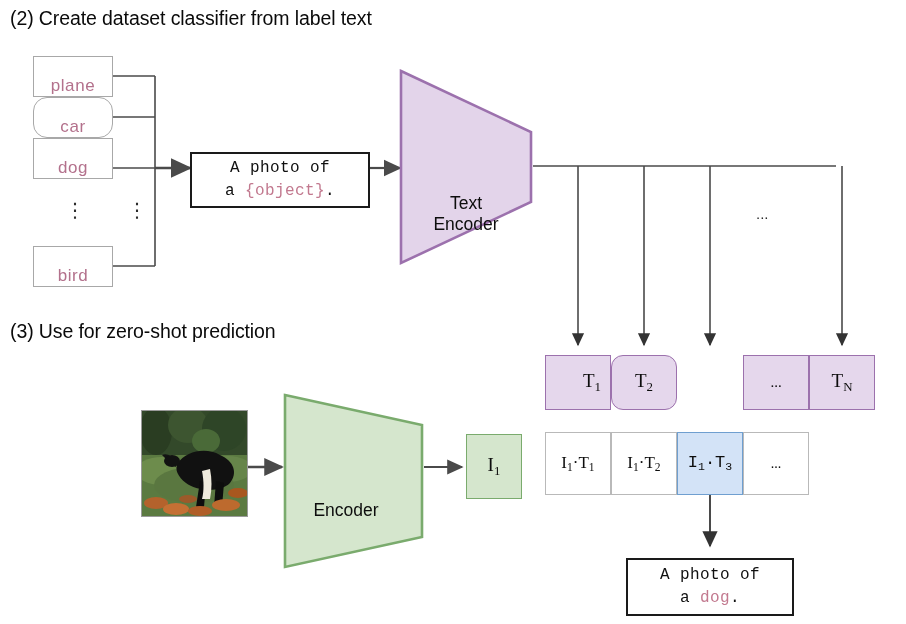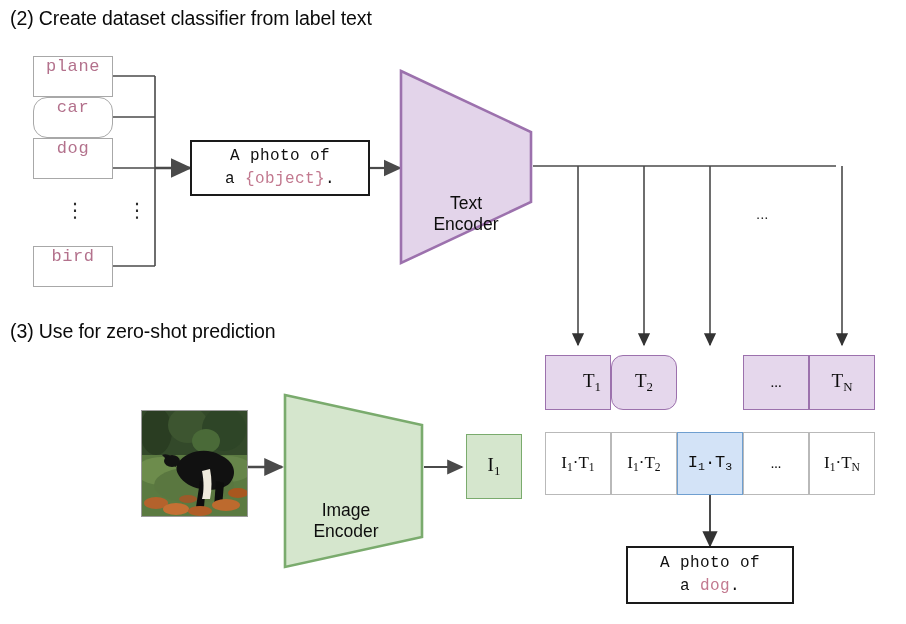--- a/index.html
+++ b/index.html
@@ -30,23 +30,23 @@
     letter-spacing: -0.1px;
     white-space: nowrap;
   }
 
   
   .label-box {
     box-sizing: border-box;
     border: 1.4px solid #a8a8a8;
     background: #ffffff;
     display: flex;
-    align-items: flex-start;
-    justify-content: center;
-    font-family: Liberation Mono, monospace;
+    align-items: flex-end;
+    justify-content: center;
+    font-family: Liberation Sans, sans-serif;
     font-size: 17px;
     color: #b3718c;
     letter-spacing: 0.6px;
   }
 
   .vdots {
     font-family: "Liberation Sans", sans-serif;
     font-size: 20px;
     color: #2b2b2b;
     line-height: 1;
@@ -60,20 +60,21 @@
     background: #ffffff;
     display: flex;
     flex-direction: column;
     align-items: center;
     justify-content: center;
     font-family: "Liberation Mono", monospace;
     font-size: 16px;
     color: #101010;
     line-height: 1.45;
     letter-spacing: 0.4px;
+    margin-top: 12px;
   }
   .prompt-box .ln { white-space: pre; }
   .tok-pink { color: #c2798f; }
 
   
   .encoder {
     position: absolute;
   }
   .encoder svg { display: block; }
   .encoder .enc-label {
@@ -268,43 +269,39 @@
       <ellipse cx="96" cy="82" rx="10" ry="5" fill="#a8571f"></ellipse>
       <ellipse cx="46" cy="88" rx="9" ry="4" fill="#9c5a2a"></ellipse>
     </svg>
   </div>
 
   <div class="encoder" style="left:282px; top:392px; width:146px; height:178px;">
     <svg width="146" height="178" viewBox="0 0 146 178">
       <polygon points="3,3 140,33 140,145 3,175" fill="#d5e6cd" stroke="#7aab6d" stroke-width="2.6"></polygon>
     </svg>
     <div class="enc-label" style="top:62px; right:18px; left:0;">
-      <div>Image</div>
       <div>Encoder</div>
     </div>
   </div>
 
   <div class="abs ibox" style="left:466px; top:434px; width:56px; height:65px;">
     <span><span>I</span><sub>1</sub></span>
   </div>
 
   <div class="abs scell" style="left:545px; top:432px; width:66px; height:63px;">
     <span><span>I</span><sub>1</sub><span>·</span><span>T</span><sub>1</sub></span>
   </div>
   <div class="abs scell" style="left:611px; top:432px; width:66px; height:63px;">
     <span><span>I</span><sub>1</sub><span>·</span><span>T</span><sub>2</sub></span>
   </div>
   <div class="abs scell hl" style="left:677px; top:432px; width:66px; height:63px;font-family:Liberation Mono, monospace;">
     <span><span>I</span><sub>1</sub><span>·</span><span>T</span><sub>3</sub></span>
   </div>
   <div class="abs scell dots" style="left:743px; top:432px; width:66px; height:63px;">
     <span>...</span>
-  </div>
-  <div class="abs scell" style="left:809px; top:432px; width:66px; height:63px;">
-    <span><span>I</span><sub>1</sub><span>·</span><span>T</span><sub>N</sub></span>
   </div>
 
   <div class="abs prompt-box" style="left:626px; top:546px; width:168px; height:58px;">
     <div class="ln">A photo of</div>
     <div class="ln"><span>a </span><span class="tok-pink">dog</span><span>.</span></div>
   </div>
 
 </div>
 
 </body></html>

